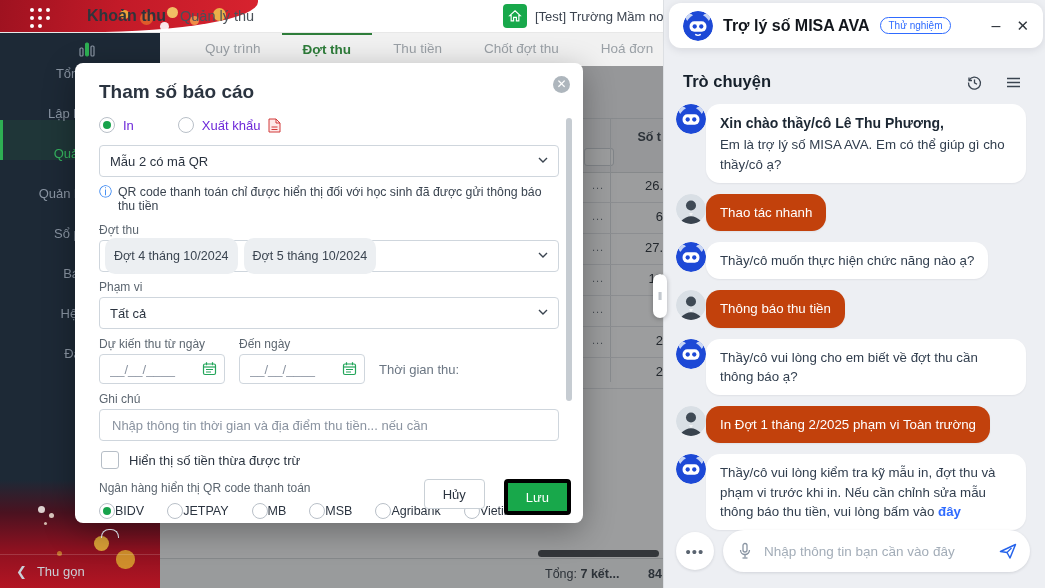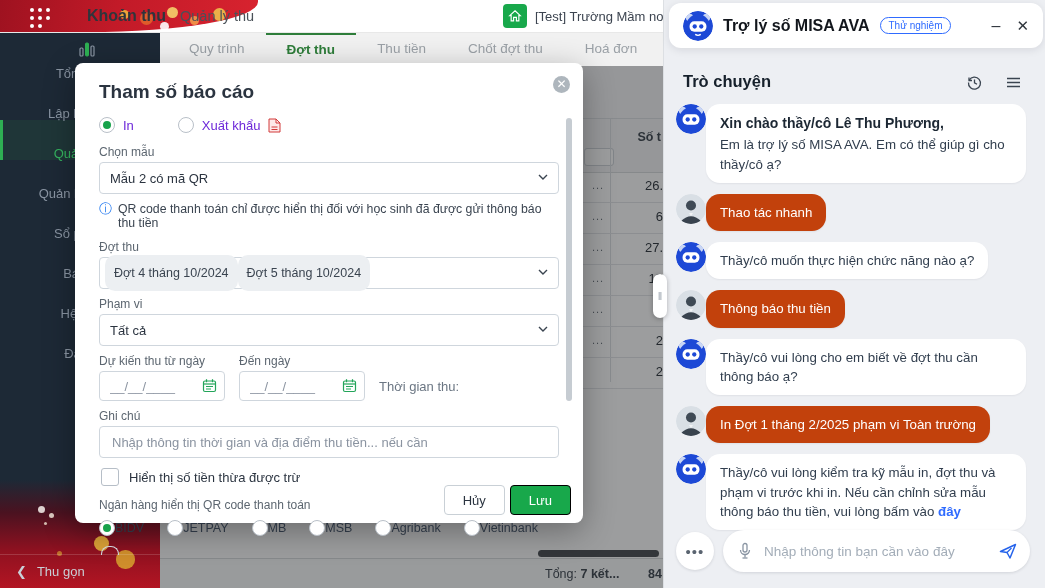--- a/index.html
+++ b/index.html
@@ -29,21 +29,21 @@
   .side-item.active{color:#35b45f;background:rgba(46,176,83,.10);box-shadow:inset 3px 0 0 #2eb053;}
   .festive{position:absolute;left:0;right:0;bottom:0;height:108px;
      background:linear-gradient(180deg,rgba(29,41,54,0) 0%,#4a1220 30%,#8e1120 65%,#b31523 100%);}
   .festive .f1{position:absolute;left:38px;top:26px;width:7px;height:7px;border-radius:50%;background:#f7f3ee;
      box-shadow:10px 6px 0 -1px #f2e6da,4px 14px 0 -2px #e8d9c8,60px 34px 0 4px #e8b93c,84px 50px 0 6px #d9a32e,18px 44px 0 -1px #c6802d;opacity:.85;}
   .collapse{position:absolute;left:0;right:0;bottom:0;height:33px;border-top:1px solid rgba(255,255,255,.16);
      display:flex;align-items:center;gap:10px;padding-left:16px;color:#c9cfd6;font-size:13px;}
   .collapse .chev{font-size:13px;color:#c9cfd6;}
   
   .content{position:absolute;left:160px;top:32px;width:503px;height:556px;background:#fff;z-index:1;overflow:hidden;}
-  .tabbar{height:34px;background:#f1f1f1;border-bottom:1px solid #dcdcdc;display:flex;padding-left:8px;}
+  .tabbar{height:34px;background:#f1f1f1;border-bottom:1px solid #dcdcdc;display:flex;padding-left:24px;}
   .tab{padding:0 21px;line-height:34px;font-size:13.5px;color:#9aa0a6;white-space:nowrap;}
   .tab.active{color:#2e7d3a;font-weight:bold;border-top:3px solid #2e7d3a;line-height:29px;}
   .tbl-head{position:absolute;left:0;top:34px;right:0;height:106px;background:#f4f5f6;border-bottom:1px solid #d9dcdf;}
   .tbl-head .hline{position:absolute;left:0;right:0;top:52px;height:1px;background:#dde0e3;}
   .tbl-col-label{position:absolute;right:2px;top:64px;font-size:12.5px;font-weight:bold;color:#3f4750;white-space:nowrap;}
   .filter-box{position:absolute;left:424px;top:82px;width:28px;height:16px;background:#fff;border:1px solid #cfd4d9;border-radius:3px;}
   .tbl-rows{position:absolute;left:0;top:140px;right:0;}
   .tbl-row{height:30px;border-bottom:1px solid #e3e6e9;position:relative;font-size:13px;color:#3f4750;}
   .tbl-row .pfx{position:absolute;left:432px;top:7px;color:#6d757d;font-size:11px;letter-spacing:1px;}
   .tbl-row .val{position:absolute;right:0px;top:6px;font-size:13px;color:#2f363d;}
@@ -61,44 +61,44 @@
   .modal-close{position:absolute;top:13px;right:13px;width:17px;height:17px;border-radius:50%;background:#aeb6bd;
      color:#fff;font-size:12px;line-height:17px;text-align:center;cursor:default;}
   .radio-row{display:flex;align-items:center;gap:8px;margin-bottom:12px;font-size:13px;color:#6d28d9;}
   .radio{width:16px;height:16px;border-radius:50%;border:1px solid #b9c0c8;box-sizing:border-box;position:relative;background:#fff;flex:0 0 auto;}
   .radio.sel::after{content:"";position:absolute;left:3px;top:3px;width:8px;height:8px;border-radius:50%;background:#17a24b;}
   .radio-gap{width:28px;}
   .f-label{font-size:12px;color:#5c6670;margin-bottom:3px;}
   .select{height:30px;border:1px solid #cfd6dd;border-radius:4px;display:flex;align-items:center;
      padding:0 26px 0 10px;font-size:13px;color:#2b3440;position:relative;margin-bottom:8px;}
   .select .chev{position:absolute;right:9px;top:8px;}
-  .chip{display:inline-block;background:#eceff2;border-radius:10px;padding:11px 9px;font-size:12.5px;color:#3a4450;margin-right:0;}
+  .chip{display:inline-block;background:#eceff2;border-radius:10px;padding:11px 9px;font-size:12.5px;color:#3a4450;margin-right:6px;}
   .select.multi{padding-left:5px;}
   .note{display:flex;gap:6px;align-items:flex-start;font-size:12.3px;color:#3a4450;margin:2px 0 10px 0;}
   .note .i{color:#2d7ff0;font-size:13px;line-height:14px;}
   .date-row{display:flex;align-items:flex-end;gap:14px;margin-bottom:8px;}
   .date-field{width:126px;}
   .date-input{height:30px;border:1px solid #cfd6dd;border-radius:4px;display:flex;align-items:center;
      padding:0 8px;box-sizing:border-box;position:relative;}
   .date-input input{border:0;outline:0;width:80px;font-size:13px;color:#2b3440;font-family:inherit;background:transparent;}
   .date-input input::placeholder{color:#8a93a0;}
   .cal{position:absolute;right:7px;top:6px;}
   .time-note{font-size:13px;color:#6b7683;padding-bottom:7px;}
   .text-input{height:30px;border:1px solid #cfd6dd;border-radius:4px;display:flex;align-items:center;padding:0 10px;margin-bottom:10px;}
   .text-input input{border:0;outline:0;width:100%;font-size:13px;color:#2b3440;font-family:inherit;background:transparent;}
   .text-input input::placeholder{color:#8a93a0;}
   .check-row{display:flex;align-items:center;gap:10px;font-size:13px;color:#2b3440;margin:2px 0 12px 2px;}
   .checkbox{width:16px;height:16px;border:1px solid #b6bec7;border-radius:3px;background:#fff;}
   .bank-row{display:flex;align-items:center;margin-top:8px;font-size:12.5px;color:#2b3440;}
   .bank{display:flex;align-items:center;margin-right:23px;justify-content:flex-end;}
   .clip-radio{width:16px;height:8px;border:1px solid #cfd6dd;border-bottom:0;border-radius:8px 8px 0 0;margin-top:10px;margin-left:2px;}
-  .modal-footer{position:absolute;right:12px;bottom:8px;display:flex;gap:5px;}
+  .modal-footer{position:absolute;right:12px;bottom:8px;display:flex;gap:19px;}
   .btn{height:28px;border-radius:4px;font-size:13px;display:flex;align-items:center;justify-content:center;padding:0 18px;}
   .btn.ghost{background:#fff;border:1px solid #c9d0d6;color:#2b3440;}
-  .btn.primary{background:#18a84b;color:#fff;border:1px solid #000000;}
+  .btn.primary{background:#18a84b;color:#fff;border:4px solid #000000;}
   .modal-scroll{position:absolute;right:11px;top:55px;width:6px;height:283px;border-radius:3px;background:#c6ccd2;}
   
   .chat{position:absolute;left:663px;top:0;width:382px;height:588px;background:#edeff3;z-index:6;border-left:1px solid #dcdfe3;}
   .chat-header{position:absolute;left:5px;right:3px;top:3px;height:45px;background:#fff;border-radius:12px;
      box-shadow:0 2px 8px rgba(16,24,40,.10);display:flex;align-items:center;padding:0 14px;box-sizing:border-box;gap:10px;}
   .chat-title{font-size:16px;font-weight:bold;color:#12161c;white-space:nowrap;}
   .badge{border:1px solid #2f6bff;color:#2f6bff;font-size:10px;border-radius:9px;padding:2px 8px;white-space:nowrap;}
   .win-controls{margin-left:auto;display:flex;align-items:center;gap:16px;color:#2f353c;}
   .win-min{font-size:16px;line-height:10px;}
   .win-close{font-size:15px;}
@@ -292,21 +292,20 @@
     <span class="radio"></span>
     <span>Xuất khẩu</span>
     <svg width="13" height="15" viewBox="0 0 13 15">
         <path d="M1 1 H8 L12 5 V14 H1 Z" fill="#fde9e9" stroke="#d23b3b" stroke-width="1"></path>
         <path d="M8 1 L8 5 L12 5" fill="none" stroke="#d23b3b" stroke-width="1"></path>
         <line x1="3.5" y1="9" x2="9.5" y2="9" stroke="#d23b3b" stroke-width="1"></line>
         <line x1="3.5" y1="11.5" x2="9.5" y2="11.5" stroke="#d23b3b" stroke-width="1"></line>
       </svg>
   </div>
 
-  <div class="f-label">Chọn mẫu</div>
   <div class="select">
     <span>Mẫu 2 có mã QR</span>
     <svg class="chev" width="12" height="12" viewBox="0 0 12 12">
         <path d="M2 4 L6 8 L10 4" fill="none" stroke="#3a4450" stroke-width="1.4"></path>
       </svg>
   </div>
 
   <div class="note">
     <span class="i">ⓘ</span>
     <span>QR code thanh toán chỉ được hiển thị đối với học sinh đã được gửi thông báo thu tiền</span>

